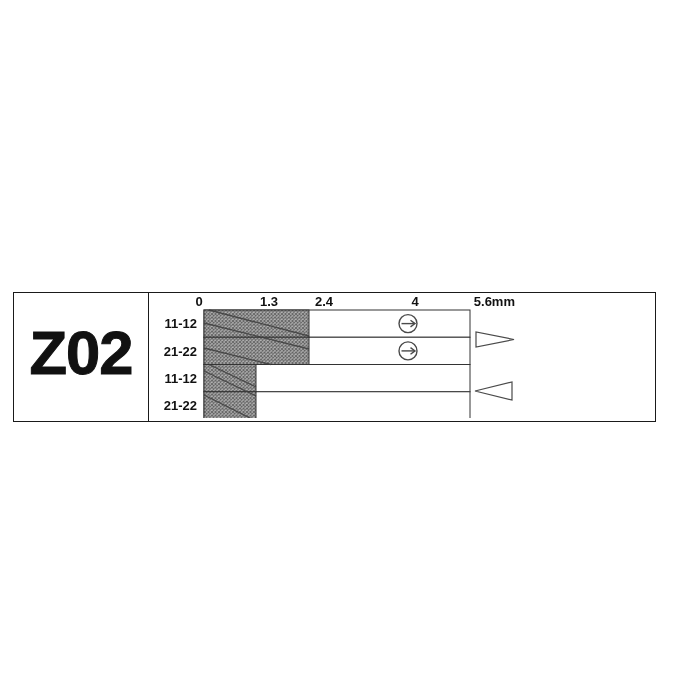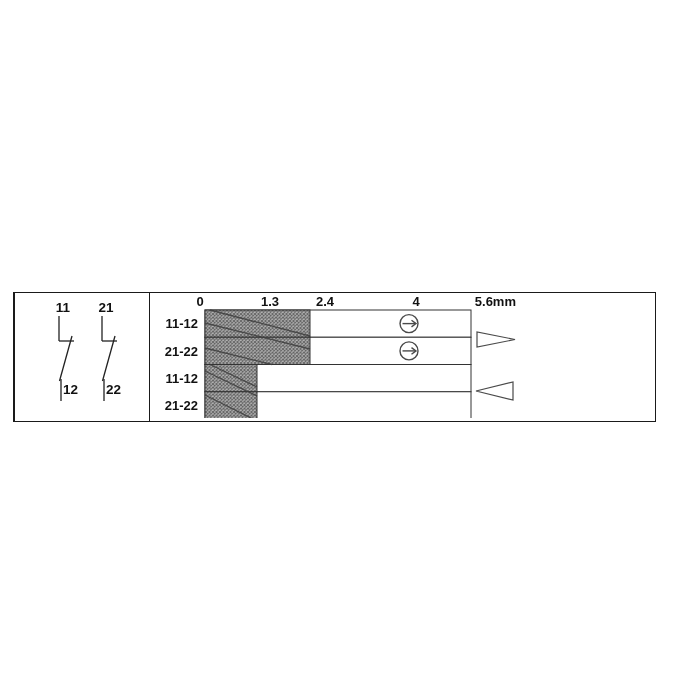--- a/index.html
+++ b/index.html
@@ -13,43 +13,31 @@
   .panel-middle{width:135px;border-left:1.5px solid #1a1a1a;}
   .panel-right{width:372px;border-left:1.5px solid #1a1a1a;}
   svg{display:block;}
   text{fill:#111;}
 </style>
 </head>
 <body>
 
 <div class="strip">
 
-
-  <div class="panel panel-middle">
-    <svg width="133" height="125" viewBox="0 0 133 125">
-
-      <g stroke="#222" stroke-width="1.3" fill="none">
-        <text x="48" y="19" text-anchor="middle" font-size="13.5" font-weight="bold" stroke="none" fill="#111">11</text>
-        <line x1="44" y1="23" x2="44" y2="48"></line>
-        <line x1="44" y1="48" x2="59" y2="48"></line>
-        <line x1="57" y1="43" x2="44.5" y2="88"></line>
-        <line x1="46" y1="86" x2="46" y2="108"></line>
-        <text x="48" y="101" text-anchor="start" font-size="13.5" font-weight="bold" stroke="none" fill="#111">12</text>
-      </g>
-
-      <g stroke="#222" stroke-width="1.3" fill="none">
-        <text x="91" y="19" text-anchor="middle" font-size="13.5" font-weight="bold" stroke="none" fill="#111">21</text>
-        <line x1="87" y1="23" x2="87" y2="48"></line>
-        <line x1="87" y1="48" x2="102" y2="48"></line>
-        <line x1="100" y1="43" x2="87.5" y2="88"></line>
-        <line x1="89" y1="86" x2="89" y2="108"></line>
-        <text x="91" y="101" text-anchor="start" font-size="13.5" font-weight="bold" stroke="none" fill="#111">22</text>
-      </g>
+  <div class="panel panel-left">
+    <svg width="134" height="125" viewBox="0 0 134 125">
+      <defs>
+        <pattern id="letterhatch" patternUnits="userSpaceOnUse" width="2.6" height="2.6">
+          <rect x="0" y="0" width="1.3" height="2.6" fill="#1c1c1c"></rect>
+        </pattern>
+      </defs>
+      <text x="67" y="81" text-anchor="middle" font-size="62" font-weight="bold" letter-spacing="-1" textLength="103" lengthAdjust="spacingAndGlyphs" fill="url(#letterhatch)" stroke="#111" stroke-width="1">Z02</text>
     </svg>
   </div>
+
 
   <div class="panel panel-right">
     <svg width="370" height="125" viewBox="0 0 370 125">
       <defs>
         <pattern id="xhatch" patternUnits="userSpaceOnUse" width="3.5" height="3.5">
           <rect width="3.5" height="3.5" fill="#b9b9b9"></rect>
           <path d="M0,3.5 L3.5,0 M0,0 L3.5,3.5" stroke="#5f5f5f" stroke-width="0.9"></path>
         </pattern>
       </defs>
 

